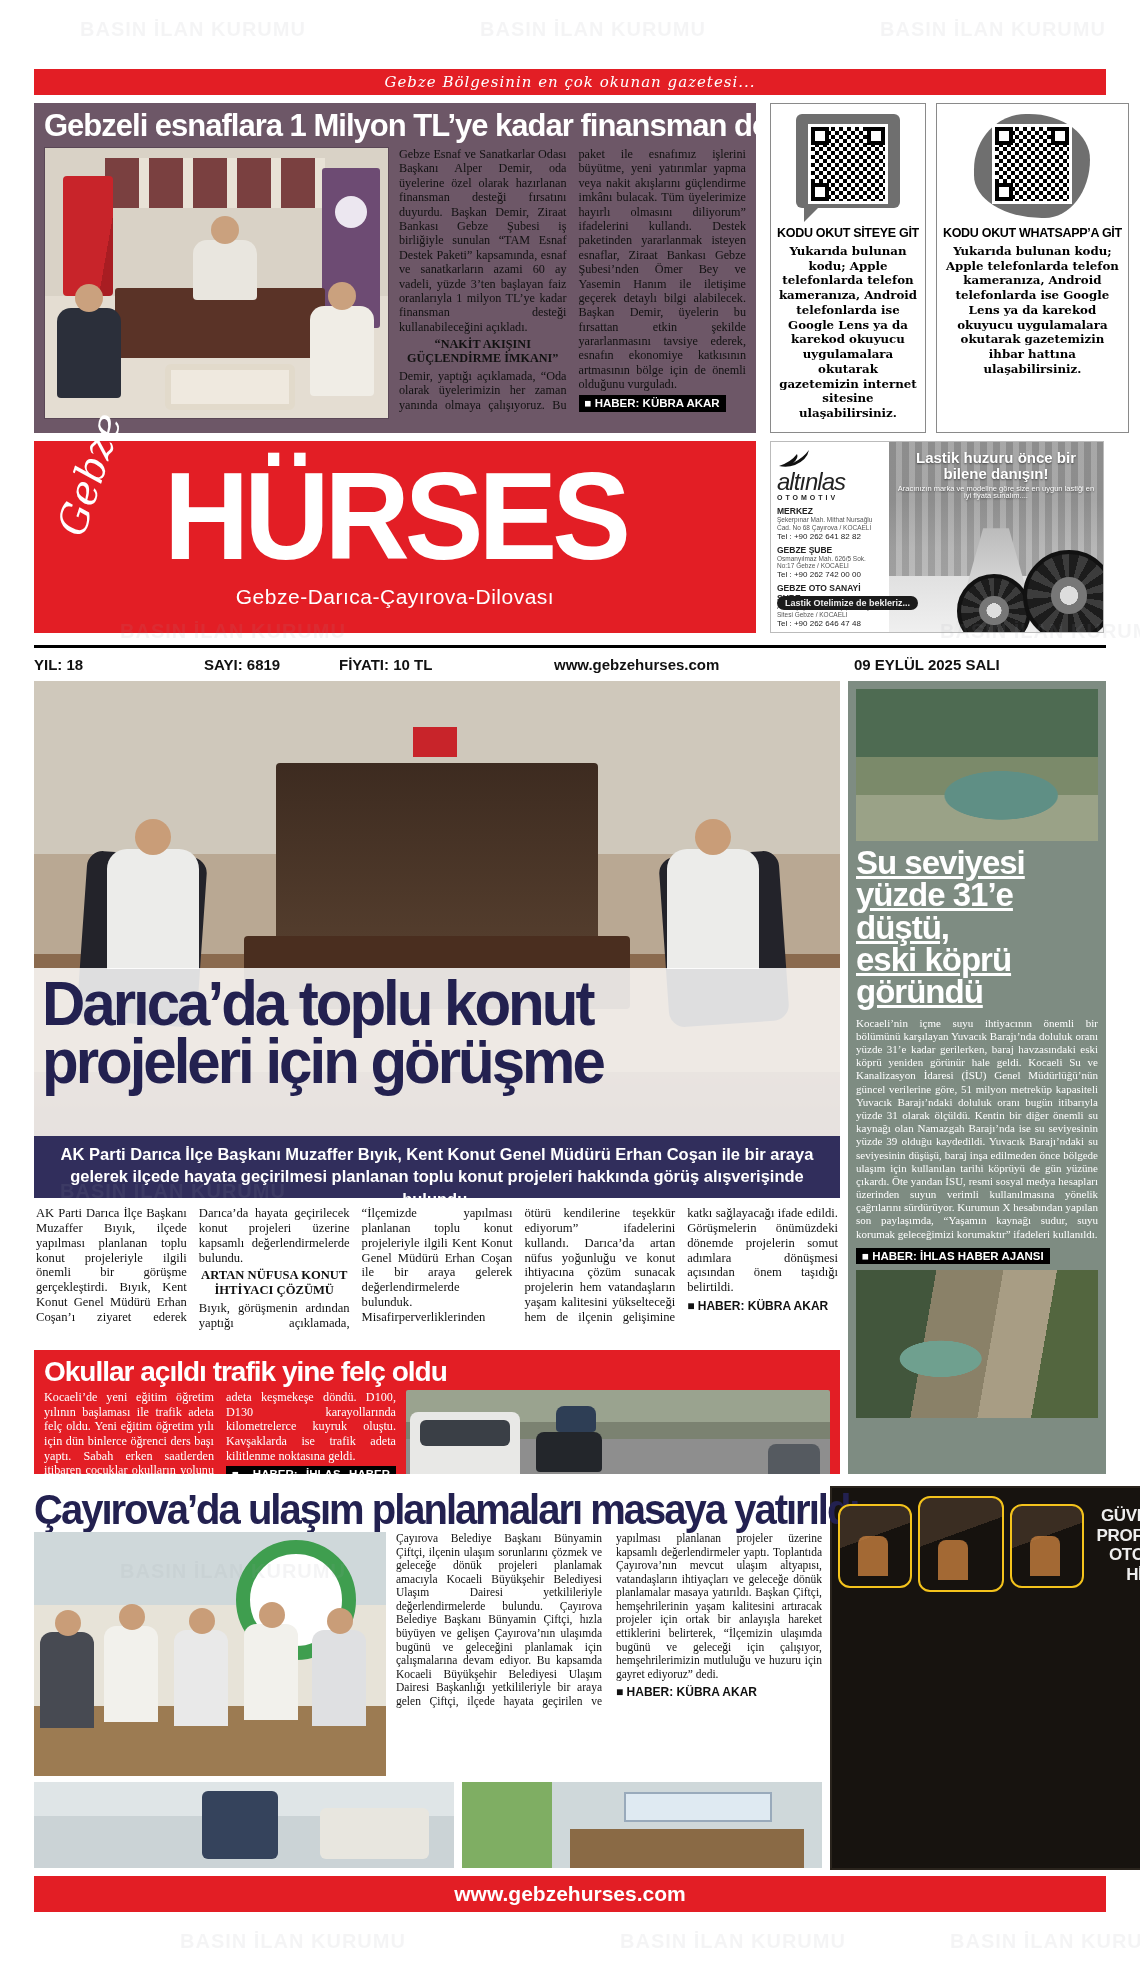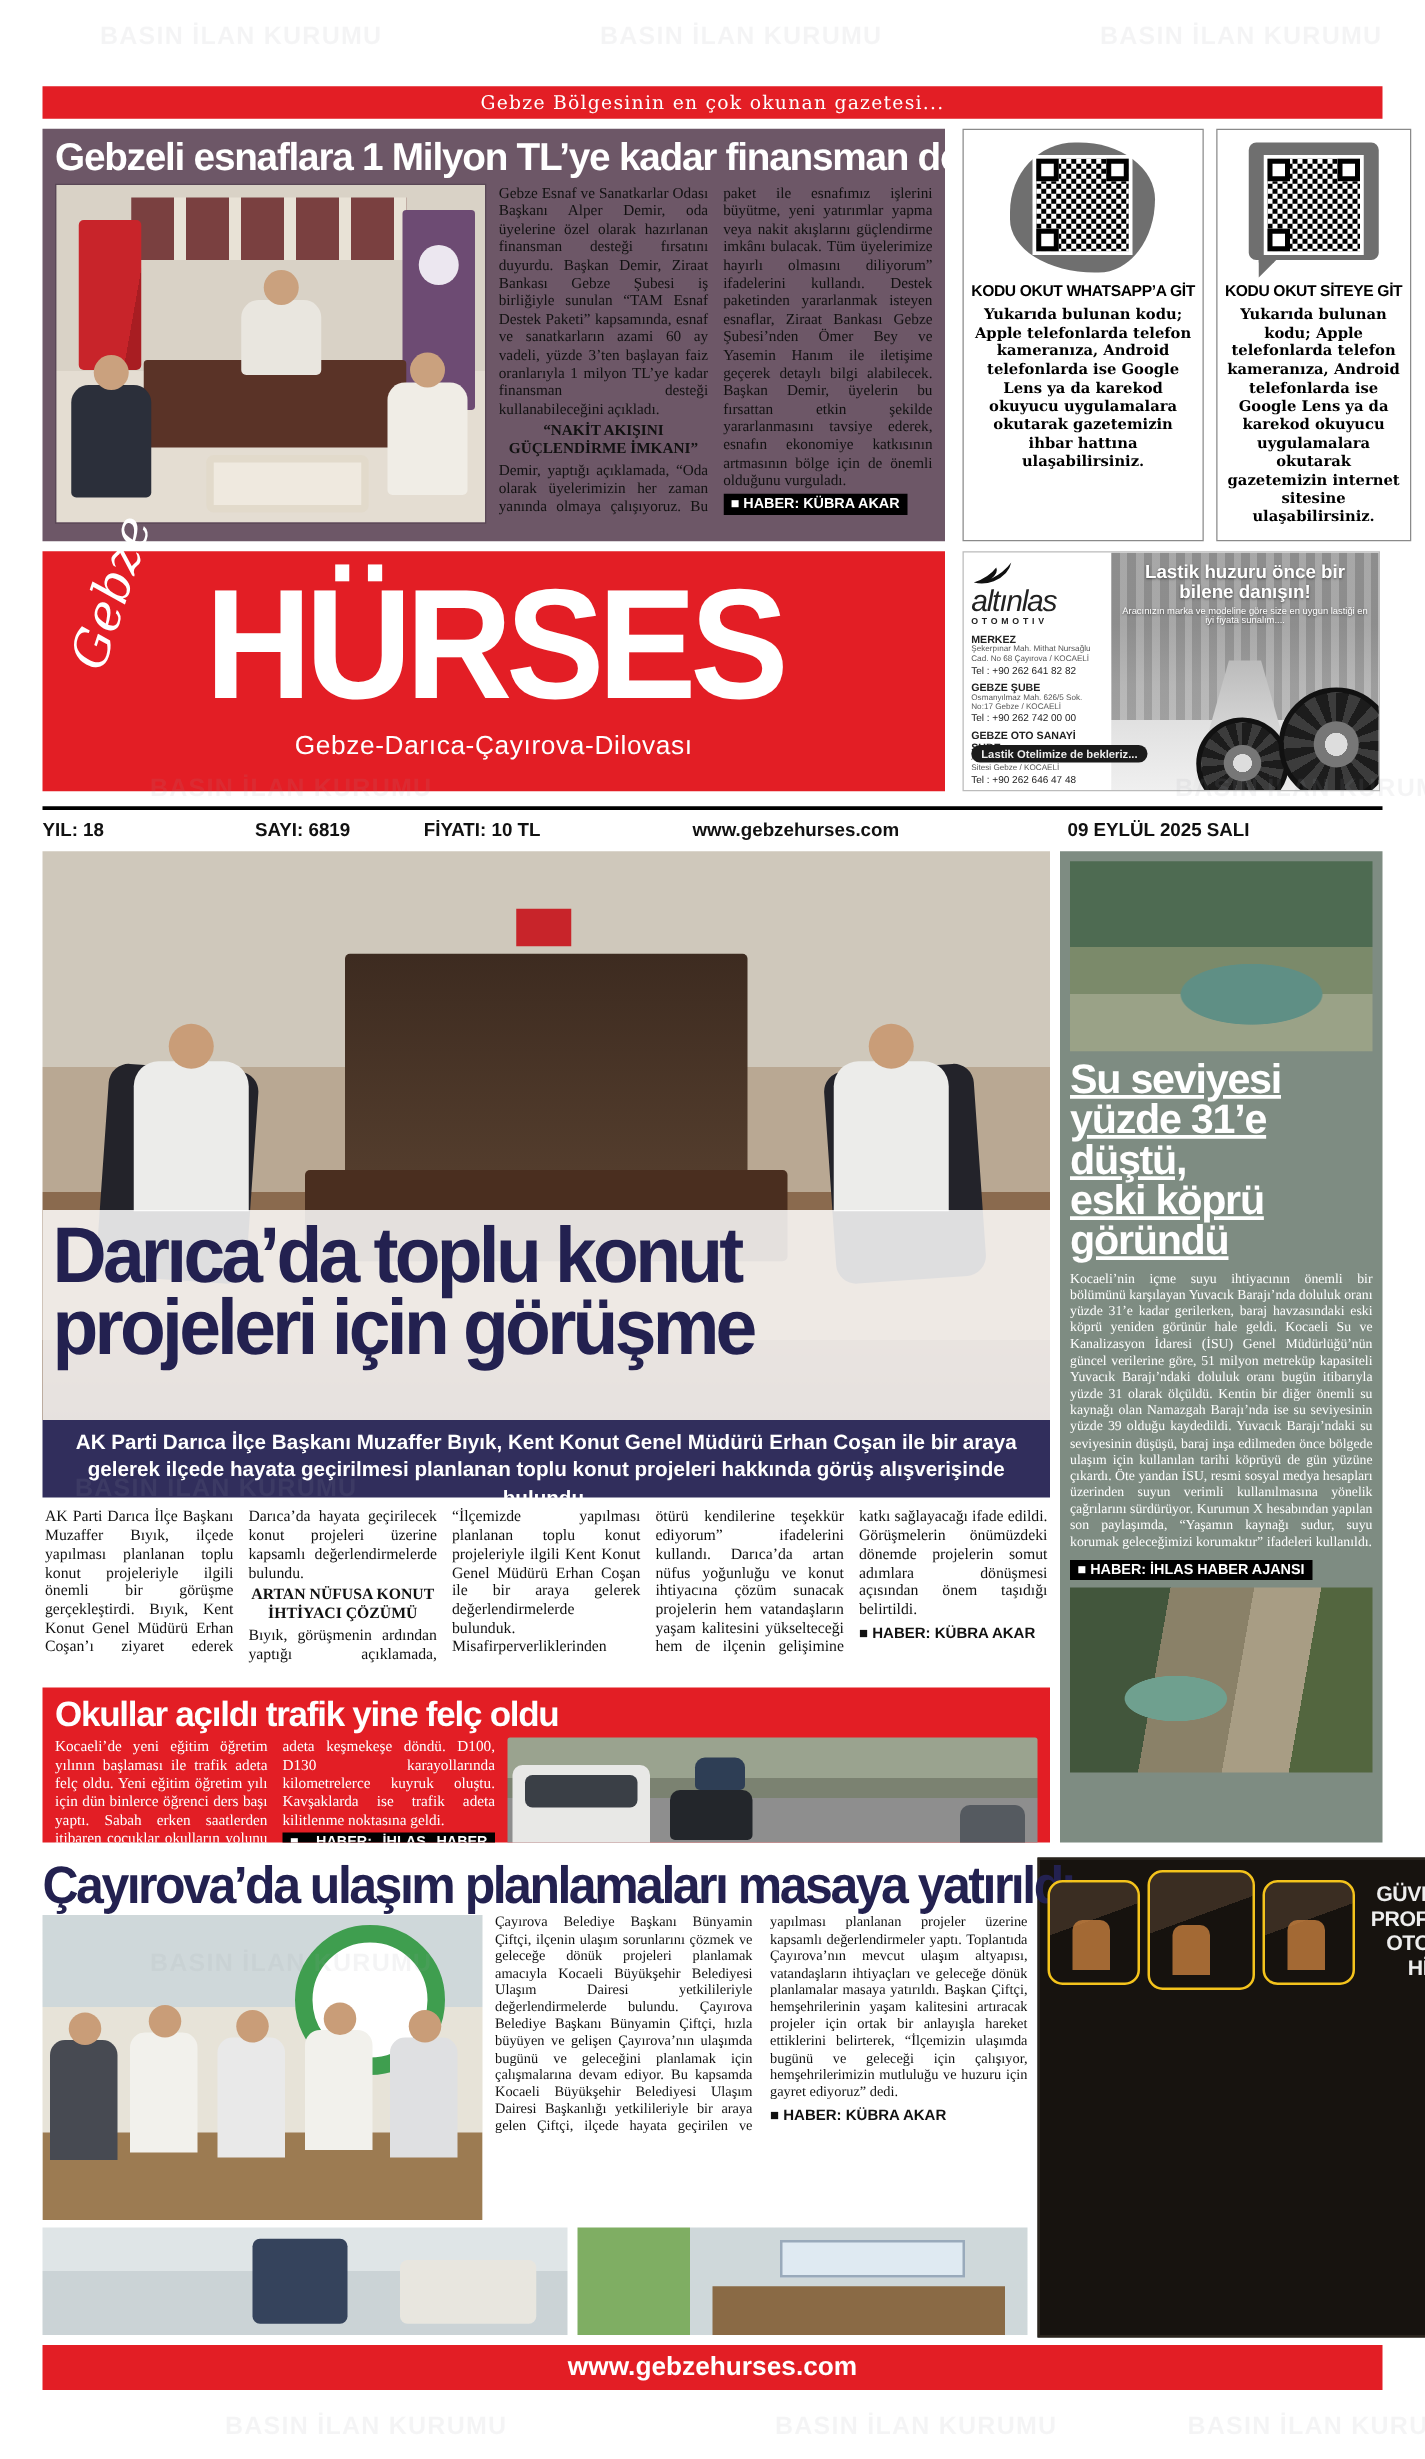--- a/index.html
+++ b/index.html
@@ -13,21 +13,21 @@
   .wm { position:absolute; font-weight:900; color:#9aa0a8; opacity:.10;
         font-size:20px; letter-spacing:1px; white-space:nowrap; }
   .wm:nth-child(1){top:18px;left:80px;} .wm:nth-child(2){top:18px;left:480px;}
   .wm:nth-child(3){top:18px;left:880px;} .wm:nth-child(4){top:620px;left:120px;}
   .wm:nth-child(5){top:620px;left:940px;} .wm:nth-child(6){top:1180px;left:60px;}
   .wm:nth-child(7){top:1560px;left:120px;} .wm:nth-child(8){top:1930px;left:180px;}
   .wm:nth-child(9){top:1930px;left:620px;} .wm:nth-child(10){top:1930px;left:950px;}
 
   
   .top-banner { height:26px; background:#e31e25; color:#fff; text-align:center;
-    font-family:"DejaVu Serif", serif; font-size:15px;
+    font-family:"DejaVu Serif", serif; font-style:italic; font-size:15px;
     line-height:26px; letter-spacing:1px; }
 
   
   .row1 { display:flex; gap:14px; margin-top:8px; height:330px; }
   .story1 { width:722px; background:#6d5767; color:#111; padding:0 0 8px 0; }
   .s1-headline { color:#fff; font-weight:900; font-size:31px; letter-spacing:-1px;
     padding:5px 10px 3px 10px; white-space:nowrap; }
   .s1-row { display:flex; gap:10px; padding:0 10px; height:276px; }
   .s1-photo { width:345px; height:272px; position:relative; overflow:hidden;
     background:linear-gradient(#d9d2c6 0 55%, #e4ddd2 55% 100%); flex:none; border:1px solid #5a4756;}
@@ -298,41 +298,41 @@
           <span class="crosshead">“NAKİT AKIŞINI GÜÇLENDİRME İMKANI”</span>
           <span>Demir, yaptığı açıklamada, “Oda olarak üyelerimizin her zaman yanında olmaya çalışıyoruz. Bu paket ile esnafımız işlerini büyütme, yeni yatırımlar yapma veya nakit akışlarını güçlendirme imkânı bulacak. Tüm üyelerimize hayırlı olmasını diliyorum” ifadelerini kullandı. Destek paketinden yararlanmak isteyen esnaflar, Ziraat Bankası Gebze Şubesi’nden Ömer Bey ve Yasemin Hanım ile iletişime geçerek detaylı bilgi alabilecek. Başkan Demir, üyelerin bu fırsattan etkin şekilde yararlanmasını tavsiye ederek, esnafın ekonomiye katkısının artmasının bölge için de önemli olduğunu vurguladı.</span>
           <br><span class="chip">HABER: KÜBRA AKAR</span>
         </div>
       </div>
     </section>
 
     <div class="qr-area">
       <div class="qr-box">
         <div class="qr-blob">
+          <div class="blob-bubble"></div>
+          <div class="qr">
+              <i></i>
+              <i></i>
+              <i></i>
+            </div>
+        </div>
+        <div class="qr-title">KODU OKUT SİTEYE GİT</div>
+        <div class="qr-body">Yukarıda bulunan kodu; Apple telefonlarda telefon kameranıza, Android telefonlarda ise Google Lens ya da karekod okuyucu uygulamalara okutarak gazetemizin internet sitesine ulaşabilirsiniz.</div>
+      </div>
+      <div class="qr-box">
+        <div class="qr-blob">
           <div class="blob-splat"></div>
           <div class="qr">
               <i></i>
               <i></i>
               <i></i>
             </div>
         </div>
         <div class="qr-title">KODU OKUT WHATSAPP’A GİT</div>
         <div class="qr-body">Yukarıda bulunan kodu; Apple telefonlarda telefon kameranıza, Android telefonlarda ise Google Lens ya da karekod okuyucu uygulamalara okutarak gazetemizin ihbar hattına ulaşabilirsiniz.</div>
-      </div>
-      <div class="qr-box">
-        <div class="qr-blob">
-          <div class="blob-bubble"></div>
-          <div class="qr">
-              <i></i>
-              <i></i>
-              <i></i>
-            </div>
-        </div>
-        <div class="qr-title">KODU OKUT SİTEYE GİT</div>
-        <div class="qr-body">Yukarıda bulunan kodu; Apple telefonlarda telefon kameranıza, Android telefonlarda ise Google Lens ya da karekod okuyucu uygulamalara okutarak gazetemizin internet sitesine ulaşabilirsiniz.</div>
       </div>
     </div>
   </div>
 
   <div class="row2">
     <div class="masthead">
       <div class="mh-script">Gebze</div>
       <div class="mh-title">HÜRSES</div>
       <div class="mh-sub">Gebze-Darıca-Çayırova-Dilovası</div>
     </div>

